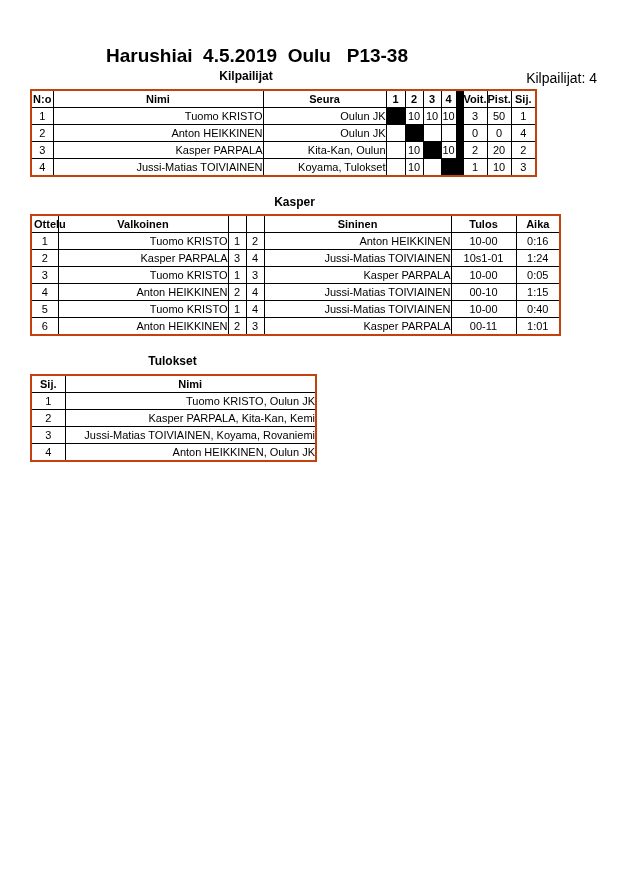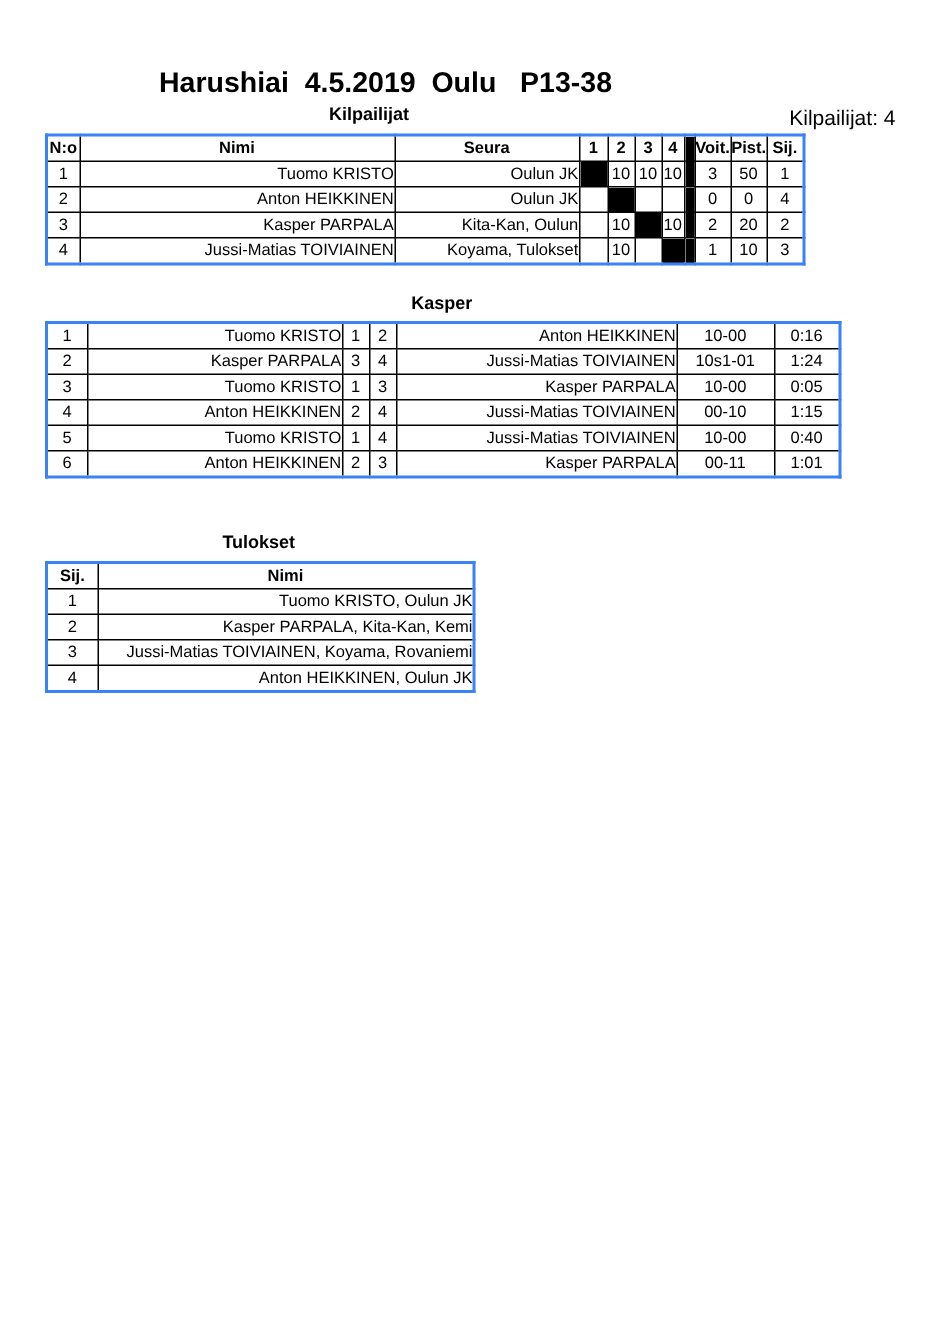--- a/index.html
+++ b/index.html
@@ -21,21 +21,21 @@
   }
   #label-kilpailijat { top: 69px;  left: 30px; width: 432px; }
   #label-ottelut     { top: 195px; left: 30px; width: 529px; }
   #label-tulokset    { top: 354px; left: 30px; width: 285px; }
   .judges-note {
     position: absolute; top: 70px; left: 400px; width: 197px;
     text-align: right; font-size: 14px; white-space: pre;
   }
   table {
     position: absolute; border-collapse: collapse; table-layout: fixed;
-    background: #ffffff; border: 2px solid #3b82f6;
+    background: #ffffff; border: 2px solid #c2410c;
   }
   th, td {
     border: 1px solid #000000;
     height: 16px; line-height: 16px;
     font-size: 11px; padding: 0;
     white-space: nowrap; overflow: hidden;
   }
   th { font-weight: bold; }
   .ac  { text-align: center; }
   .al  { text-align: right; padding-left: 6px; }
@@ -144,20 +144,29 @@
   <colgroup>
     <col style="width:27px">
       <col style="width:170px">
       <col style="width:18px">
       <col style="width:18px">
     <col style="width:187px">
       <col style="width:65px">
       <col style="width:44px">
   </colgroup>
   <tbody>
+      <tr>
+    <th class="hl">Ottelu</th>
+    <th class="hc">Valkoinen</th>
+    <th class="hc"></th>
+    <th class="hc"></th>
+    <th class="hc">Sininen</th>
+    <th class="hc">Tulos</th>
+    <th class="hc">Aika</th>
+  </tr>
   <tr>
     <td class="ac">1</td>
     <td class="al">Tuomo KRISTO</td>
     <td class="ac">1</td>
     <td class="ac">2</td>
     <td class="al">Anton HEIKKINEN</td>
     <td class="ac">10-00</td>
     <td class="ac">0:16</td>
   </tr>
   <tr>

